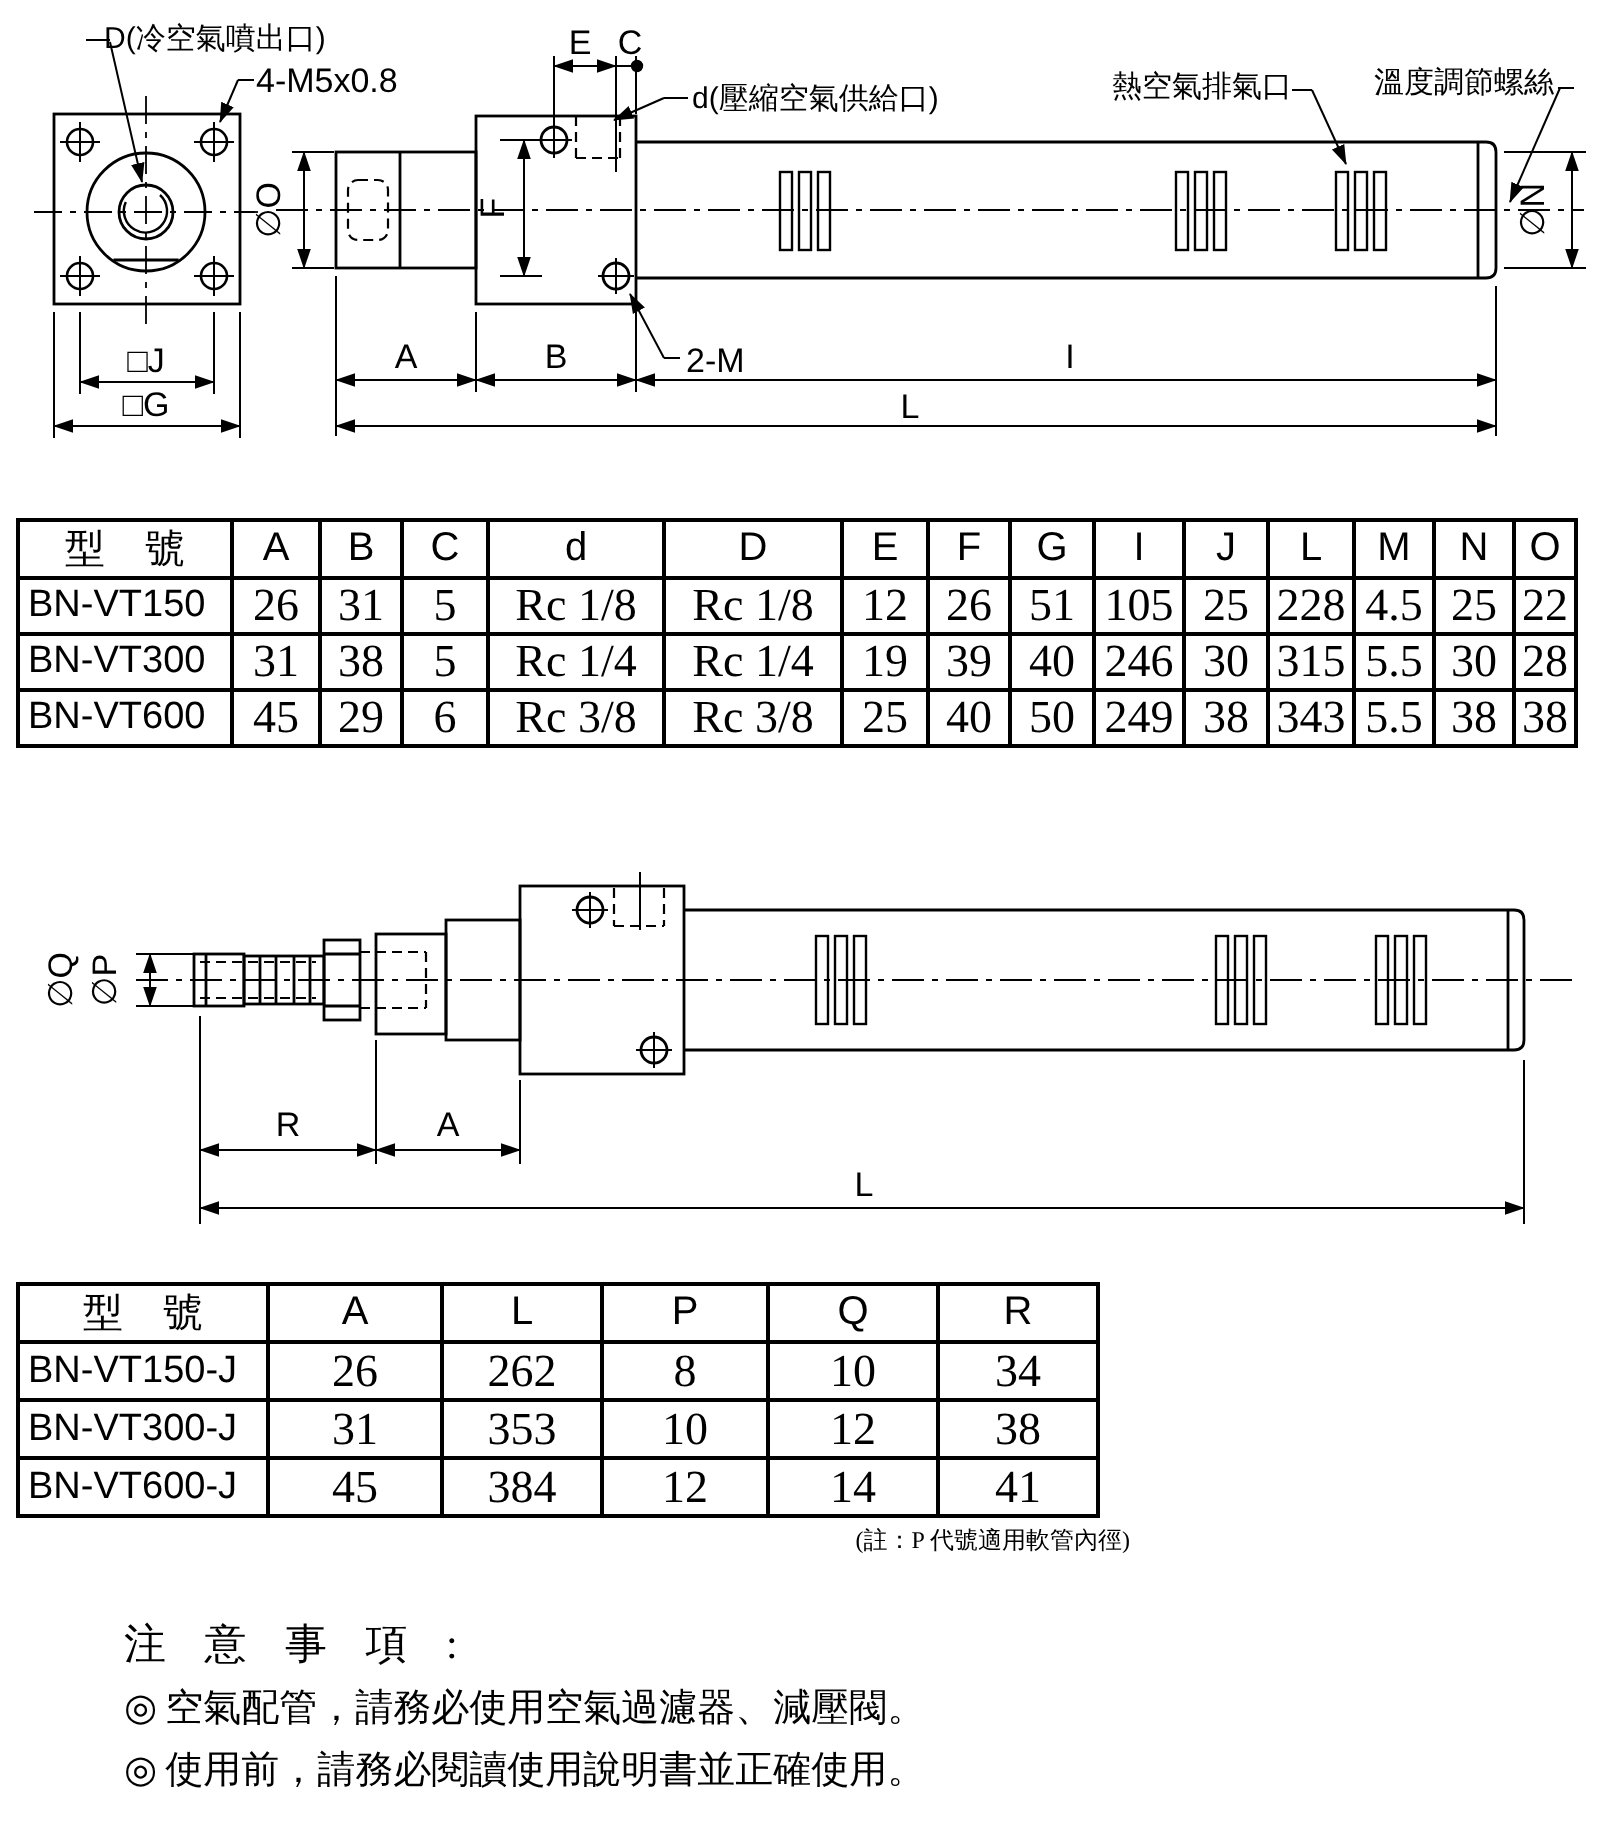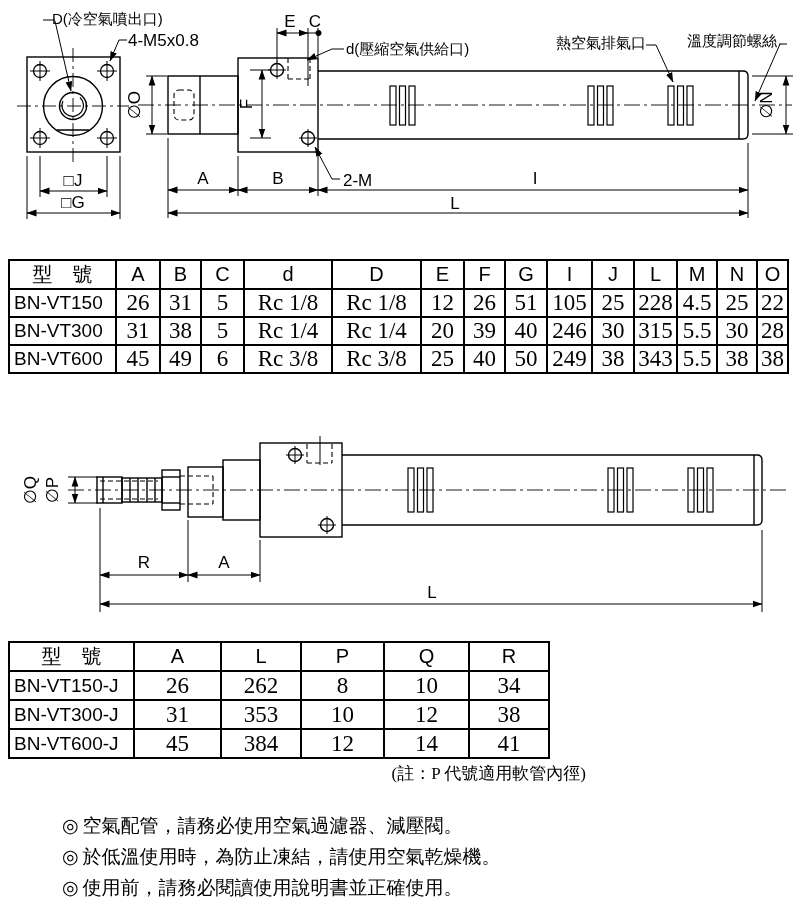--- a/index.html
+++ b/index.html
@@ -10,21 +10,21 @@
   .cjk{font-family:"Liberation Sans",sans-serif;font-size:15px;}
   
   table{border-collapse:collapse;table-layout:fixed;background:#fff;padding-left:28px;}
   td,th{border:2px solid #000;text-align:center;padding:0;overflow:hidden;white-space:nowrap;}
   #table1 td,#table1 th{height:26px;}
   #table2 td,#table2 th{height:27px;}
   .model{font-family:"Liberation Sans",sans-serif;font-size:19px;text-align:left;padding-left:4px;font-stretch:condensed;}
   .hcjk{font-family:"Liberation Serif",serif;font-size:20px;font-weight:normal;}
   .hletter{font-family:"Liberation Sans",sans-serif;font-size:20px;font-weight:normal;}
   .num{font-family:Liberation Serif, serif;font-size:23px;}
-  .tblnote{font-family:"Liberation Serif",serif;font-size:17px;margin-left:21px;}
+  .tblnote{font-family:"Liberation Serif",serif;font-size:12px;}
   
   #notes-title{font-family:"Liberation Serif",serif;font-size:21px;letter-spacing:7px;}
   .note-line{font-family:Liberation Serif, serif;font-size:19px;margin-top:5px;}
   .bullet{margin-right:4px;}
 </style>
 </head>
 <body>
 
 <svg class="abs" style="left:0;top:0" width="800" height="252" viewBox="0 0 800 252">
   <defs>
@@ -224,34 +224,34 @@
       <td class="num">25</td>
       <td class="num">22</td>
     </tr>
     <tr>
       <td class="model">BN-VT300</td>
       <td class="num">31</td>
       <td class="num">38</td>
       <td class="num">5</td>
       <td class="num">Rc 1/4</td>
       <td class="num">Rc 1/4</td>
-      <td class="num">20</td>
+      <td class="num">19</td>
       <td class="num">39</td>
       <td class="num">40</td>
       <td class="num">246</td>
       <td class="num">30</td>
       <td class="num">315</td>
       <td class="num">5.5</td>
       <td class="num">30</td>
       <td class="num">28</td>
     </tr>
     <tr>
       <td class="model">BN-VT600</td>
       <td class="num">45</td>
-      <td class="num">49</td>
+      <td class="num">29</td>
       <td class="num">6</td>
       <td class="num">Rc 3/8</td>
       <td class="num">Rc 3/8</td>
       <td class="num">25</td>
       <td class="num">40</td>
       <td class="num">50</td>
       <td class="num">249</td>
       <td class="num">38</td>
       <td class="num">343</td>
       <td class="num">5.5</td>
@@ -388,16 +388,16 @@
       <td class="num">14</td>
       <td class="num">41</td>
     </tr>
   </tbody>
     </table>
 </div>
 
 <div class="abs tblnote" style="left:0;top:762px;width:565px;text-align:right">(註：P 代號適用軟管內徑)</div>
 
 <div class="abs" style="left:62px;top:808px;width:700px">
+  <div id="notes-title">注 意 事 項 :</div>
   <div class="note-line"><span class="bullet">◎</span><span>空氣配管，請務必使用空氣過濾器、減壓閥。</span></div>
-  <div class="note-line"><span class="bullet">◎</span><span>於低溫使用時，為防止凍結，請使用空氣乾燥機。</span></div>
   <div class="note-line"><span class="bullet">◎</span><span>使用前，請務必閱讀使用說明書並正確使用。</span></div>
 </div>
 
 </body></html>

